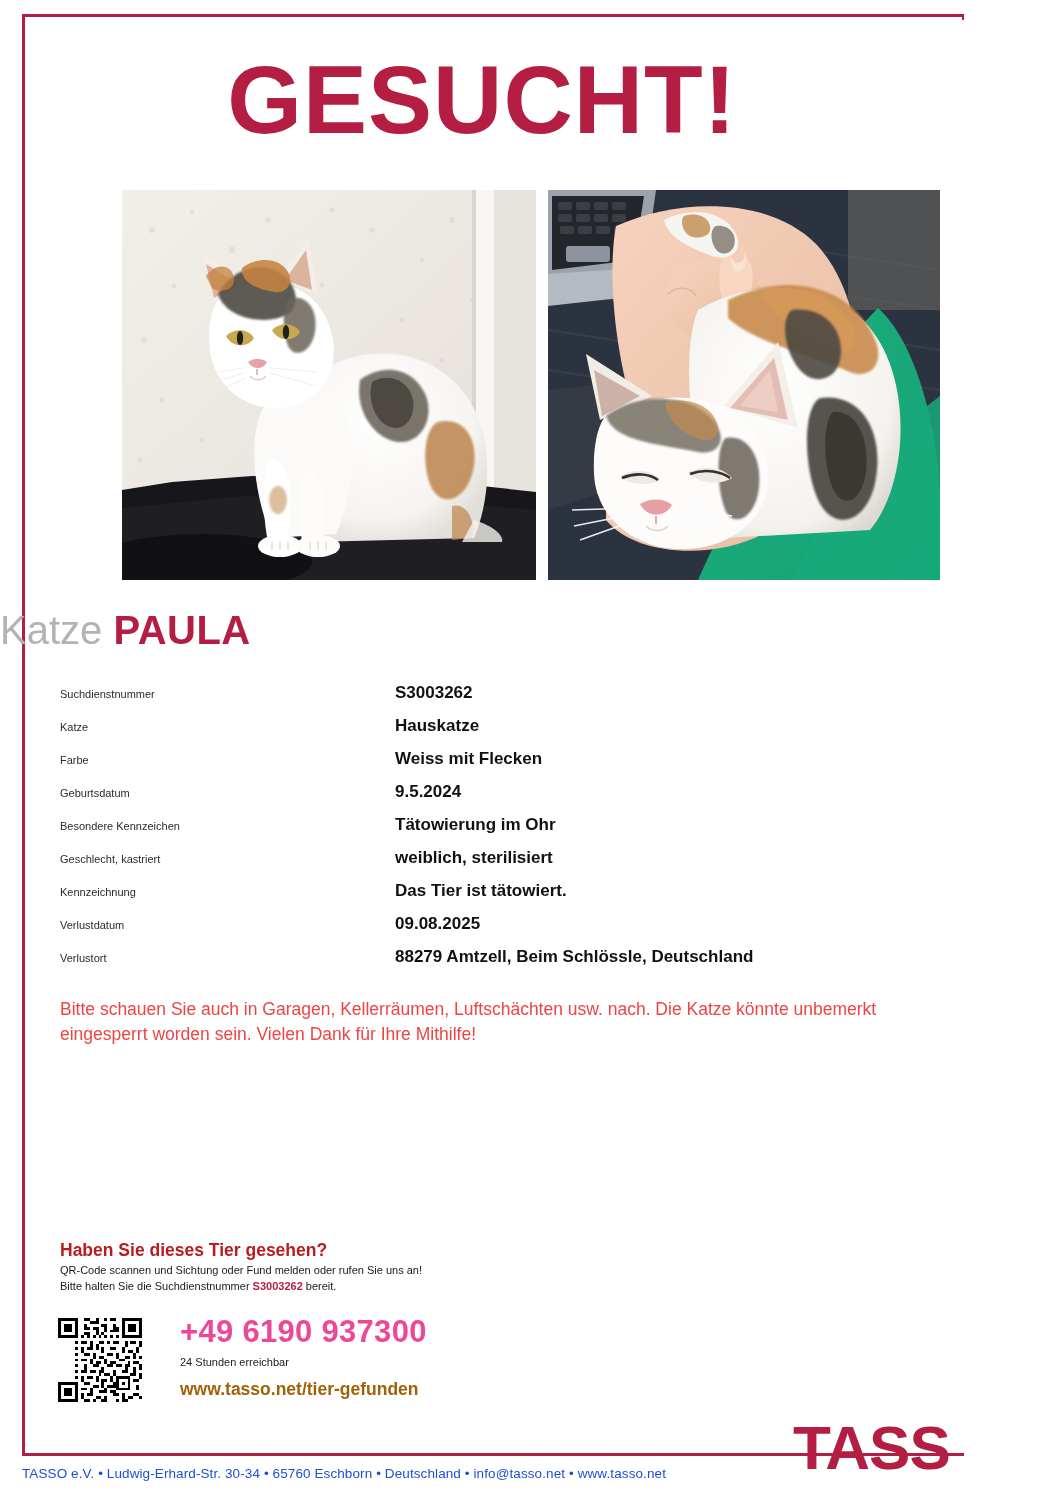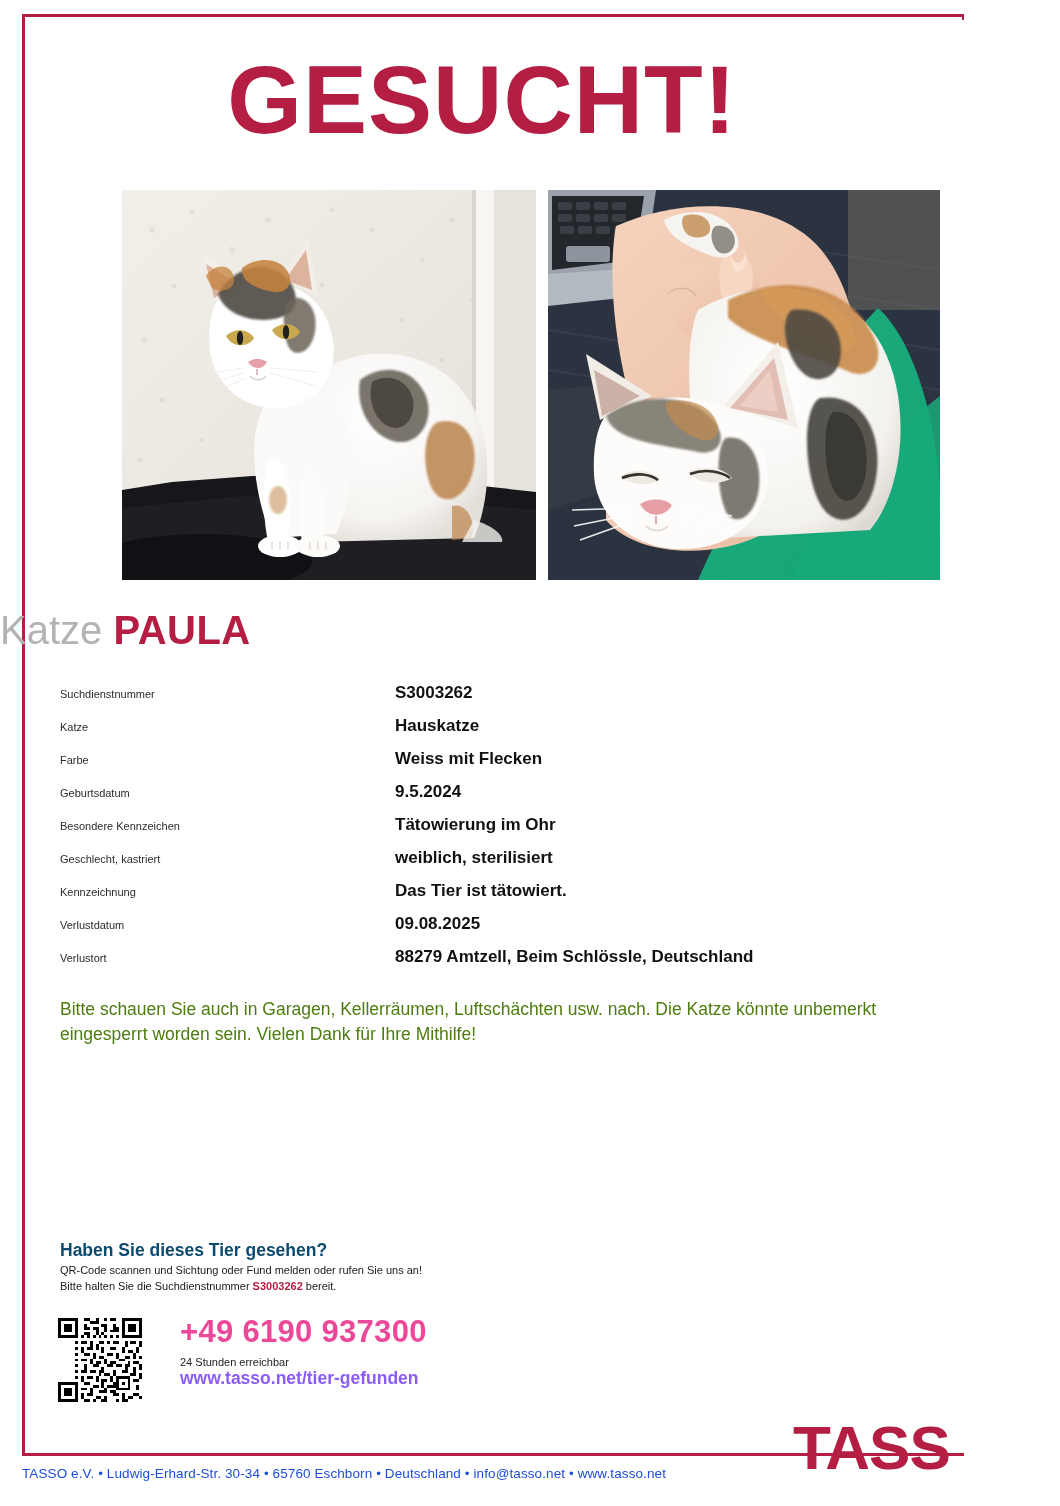--- a/index.html
+++ b/index.html
@@ -53,37 +53,37 @@
 
   
   .details { position:absolute; left:60px; top:683px; width:900px; }
   .row { display:flex; align-items:baseline; height:33px; }
   .row .label { width:335px; font-size:11px; color:#2b2b2b; font-weight:normal; }
   .row .value { font-size:17px; color:#111; font-weight:bold; }
 
   
   .notice {
     position:absolute; left:60px; top:997px; width:890px;
-    font-size:17.5px; line-height:1.45; color:#4d7c0f;
+    font-size:17.5px; line-height:1.45; color:#ef4444;
   }
 
   
   .seen { position:absolute; left:60px; top:1237px; width:760px; }
-  .seen h2 { font-size:17.5px; color:#0c4a6e; font-weight:bold; line-height:1.5; }
+  .seen h2 { font-size:17.5px; color:#b91c1c; font-weight:bold; line-height:1.5; }
   .seen p { font-size:11px; color:#1a1a1a; line-height:1.42; }
   .seen .num { color:#B51E43; font-weight:bold; }
 
   
   .contact { position:absolute; left:58px; top:1318px; width:560px; height:100px; }
   .qr { position:absolute; left:0; top:0; width:84px; height:84px; }
   .qr svg { display:block; width:84px; height:84px; }
   .contact .ctext { position:absolute; left:122px; top:-4px; }
   .phone { font-size:31px; font-weight:bold; color:#ec4899; letter-spacing:0.3px; line-height:1.15; }
   .hours { font-size:11px; color:#222; margin-top:6px; }
-  .weburl { font-size:17.5px; font-weight:bold; color:#8b5cf6; }
+  .weburl { font-size:17.5px; font-weight:bold; color:#a16207; margin-top:11px; }
 
   
   .logo { position:absolute; left:793px; top:1416px; width:262px; height:66px; }
   .logo svg { display:block; width:262px; height:66px; }
 
   
   .footer {
     position:absolute; left:22px; top:1466px; width:1000px;
     font-size:13.5px; color:#1d4ed8; letter-spacing:0.1px;
   }

